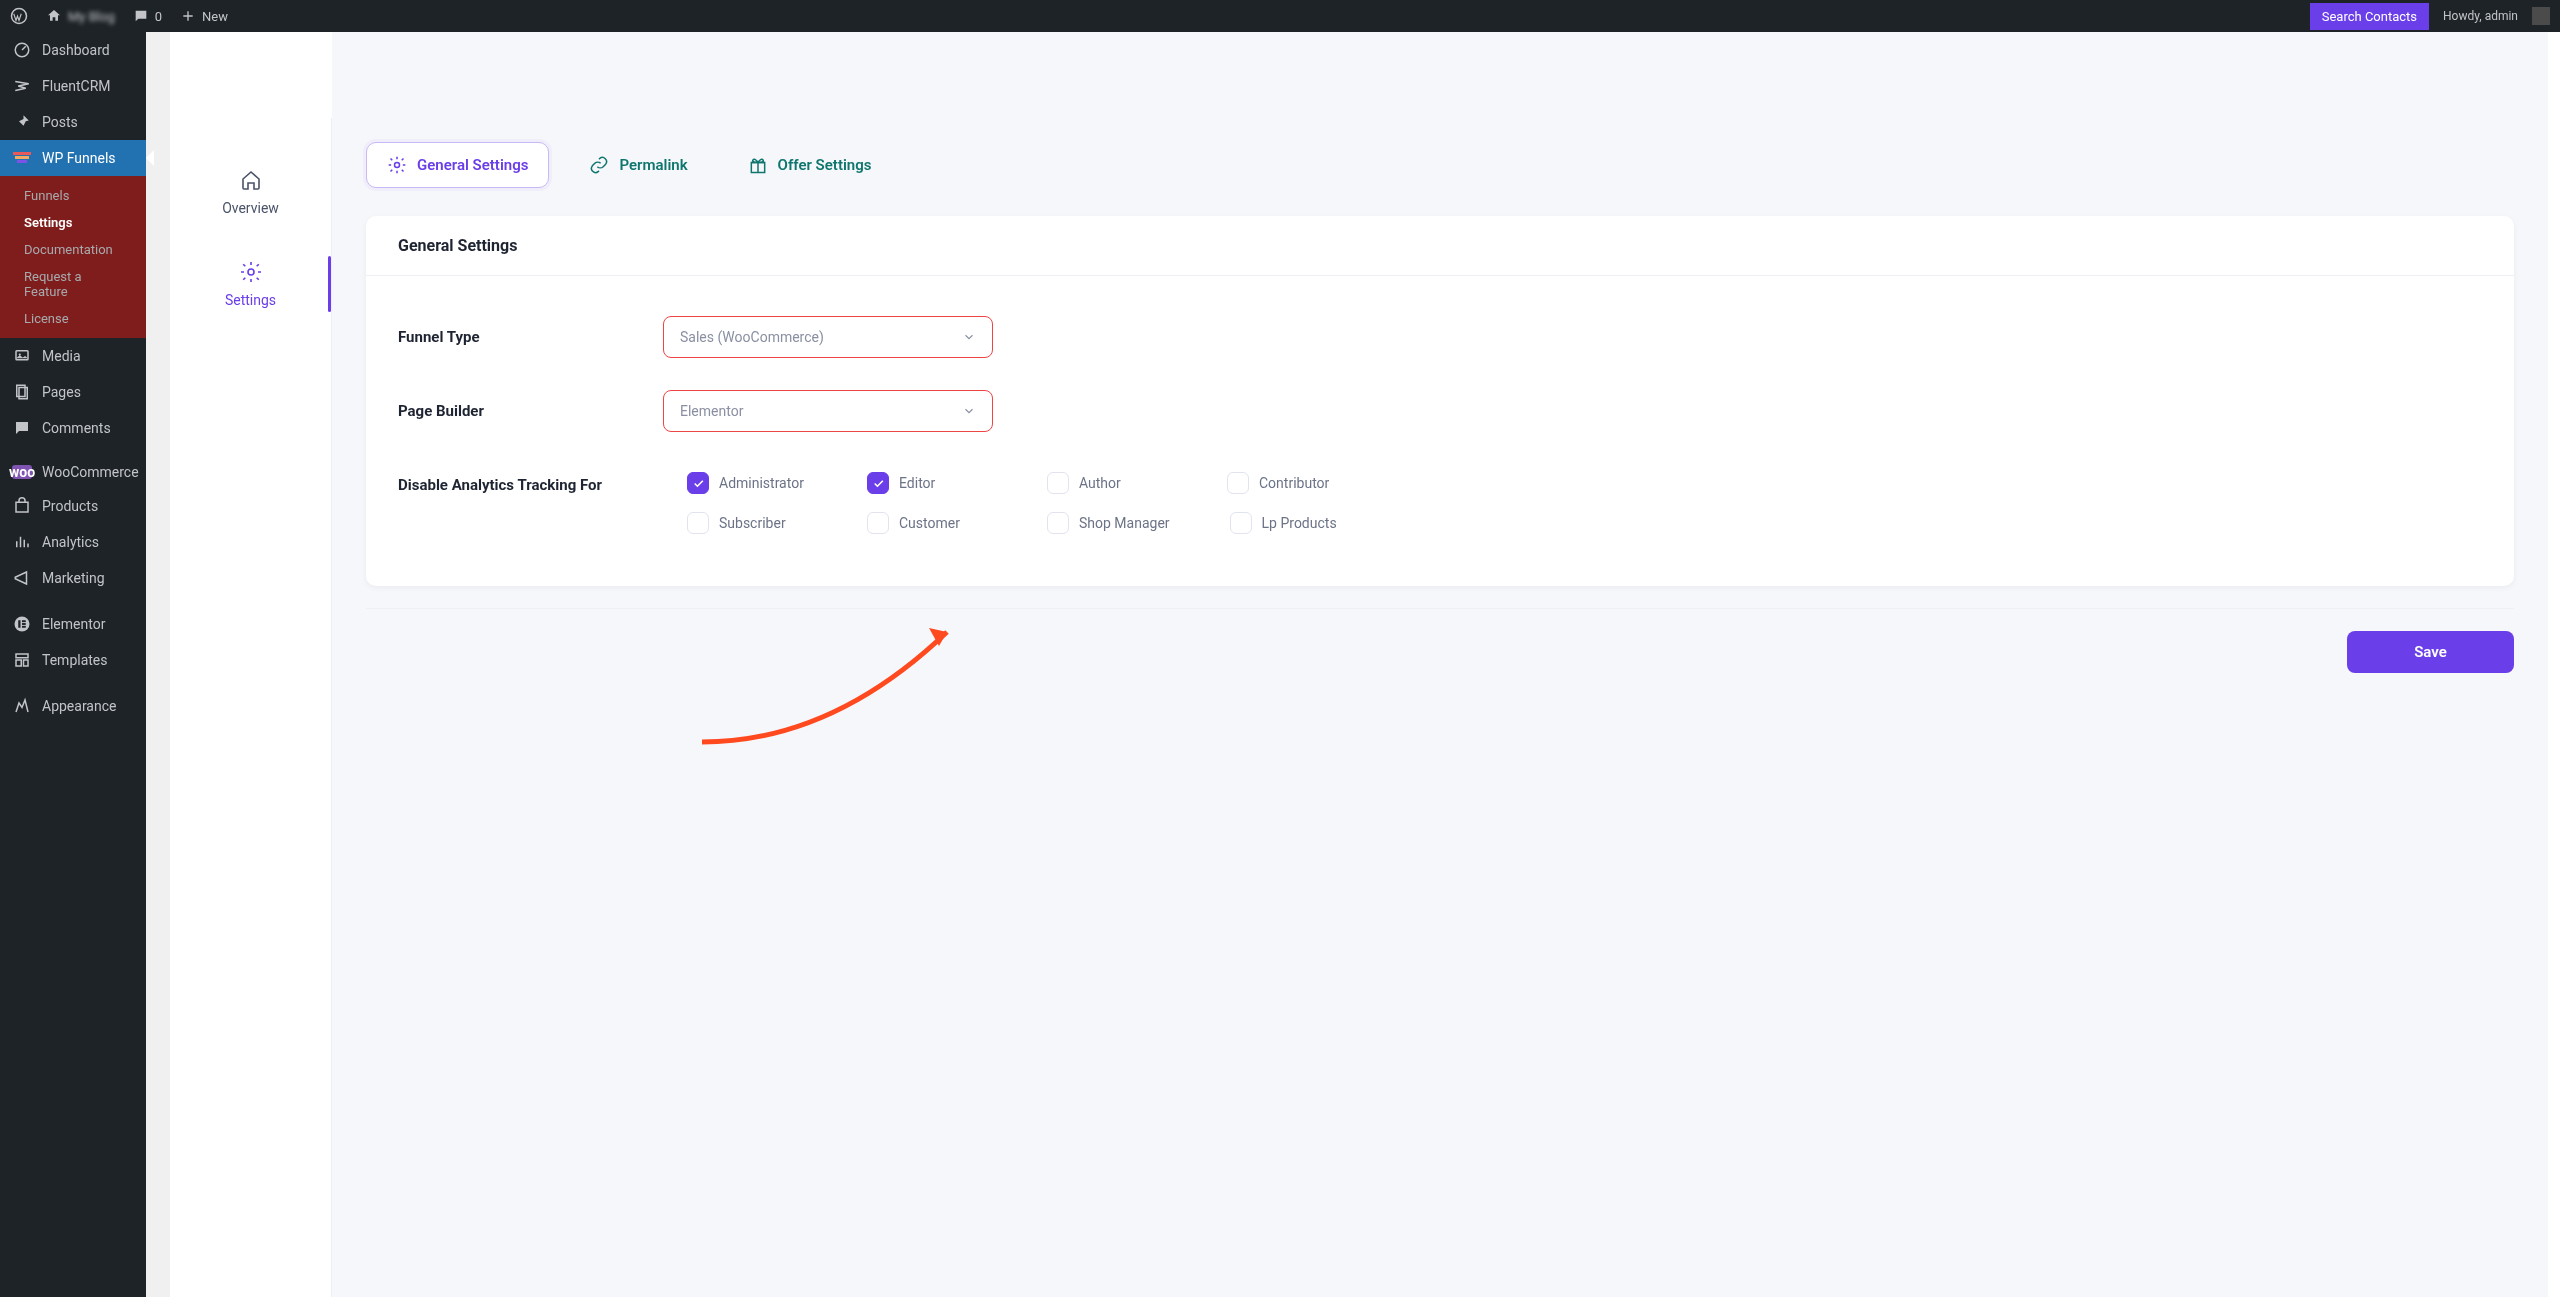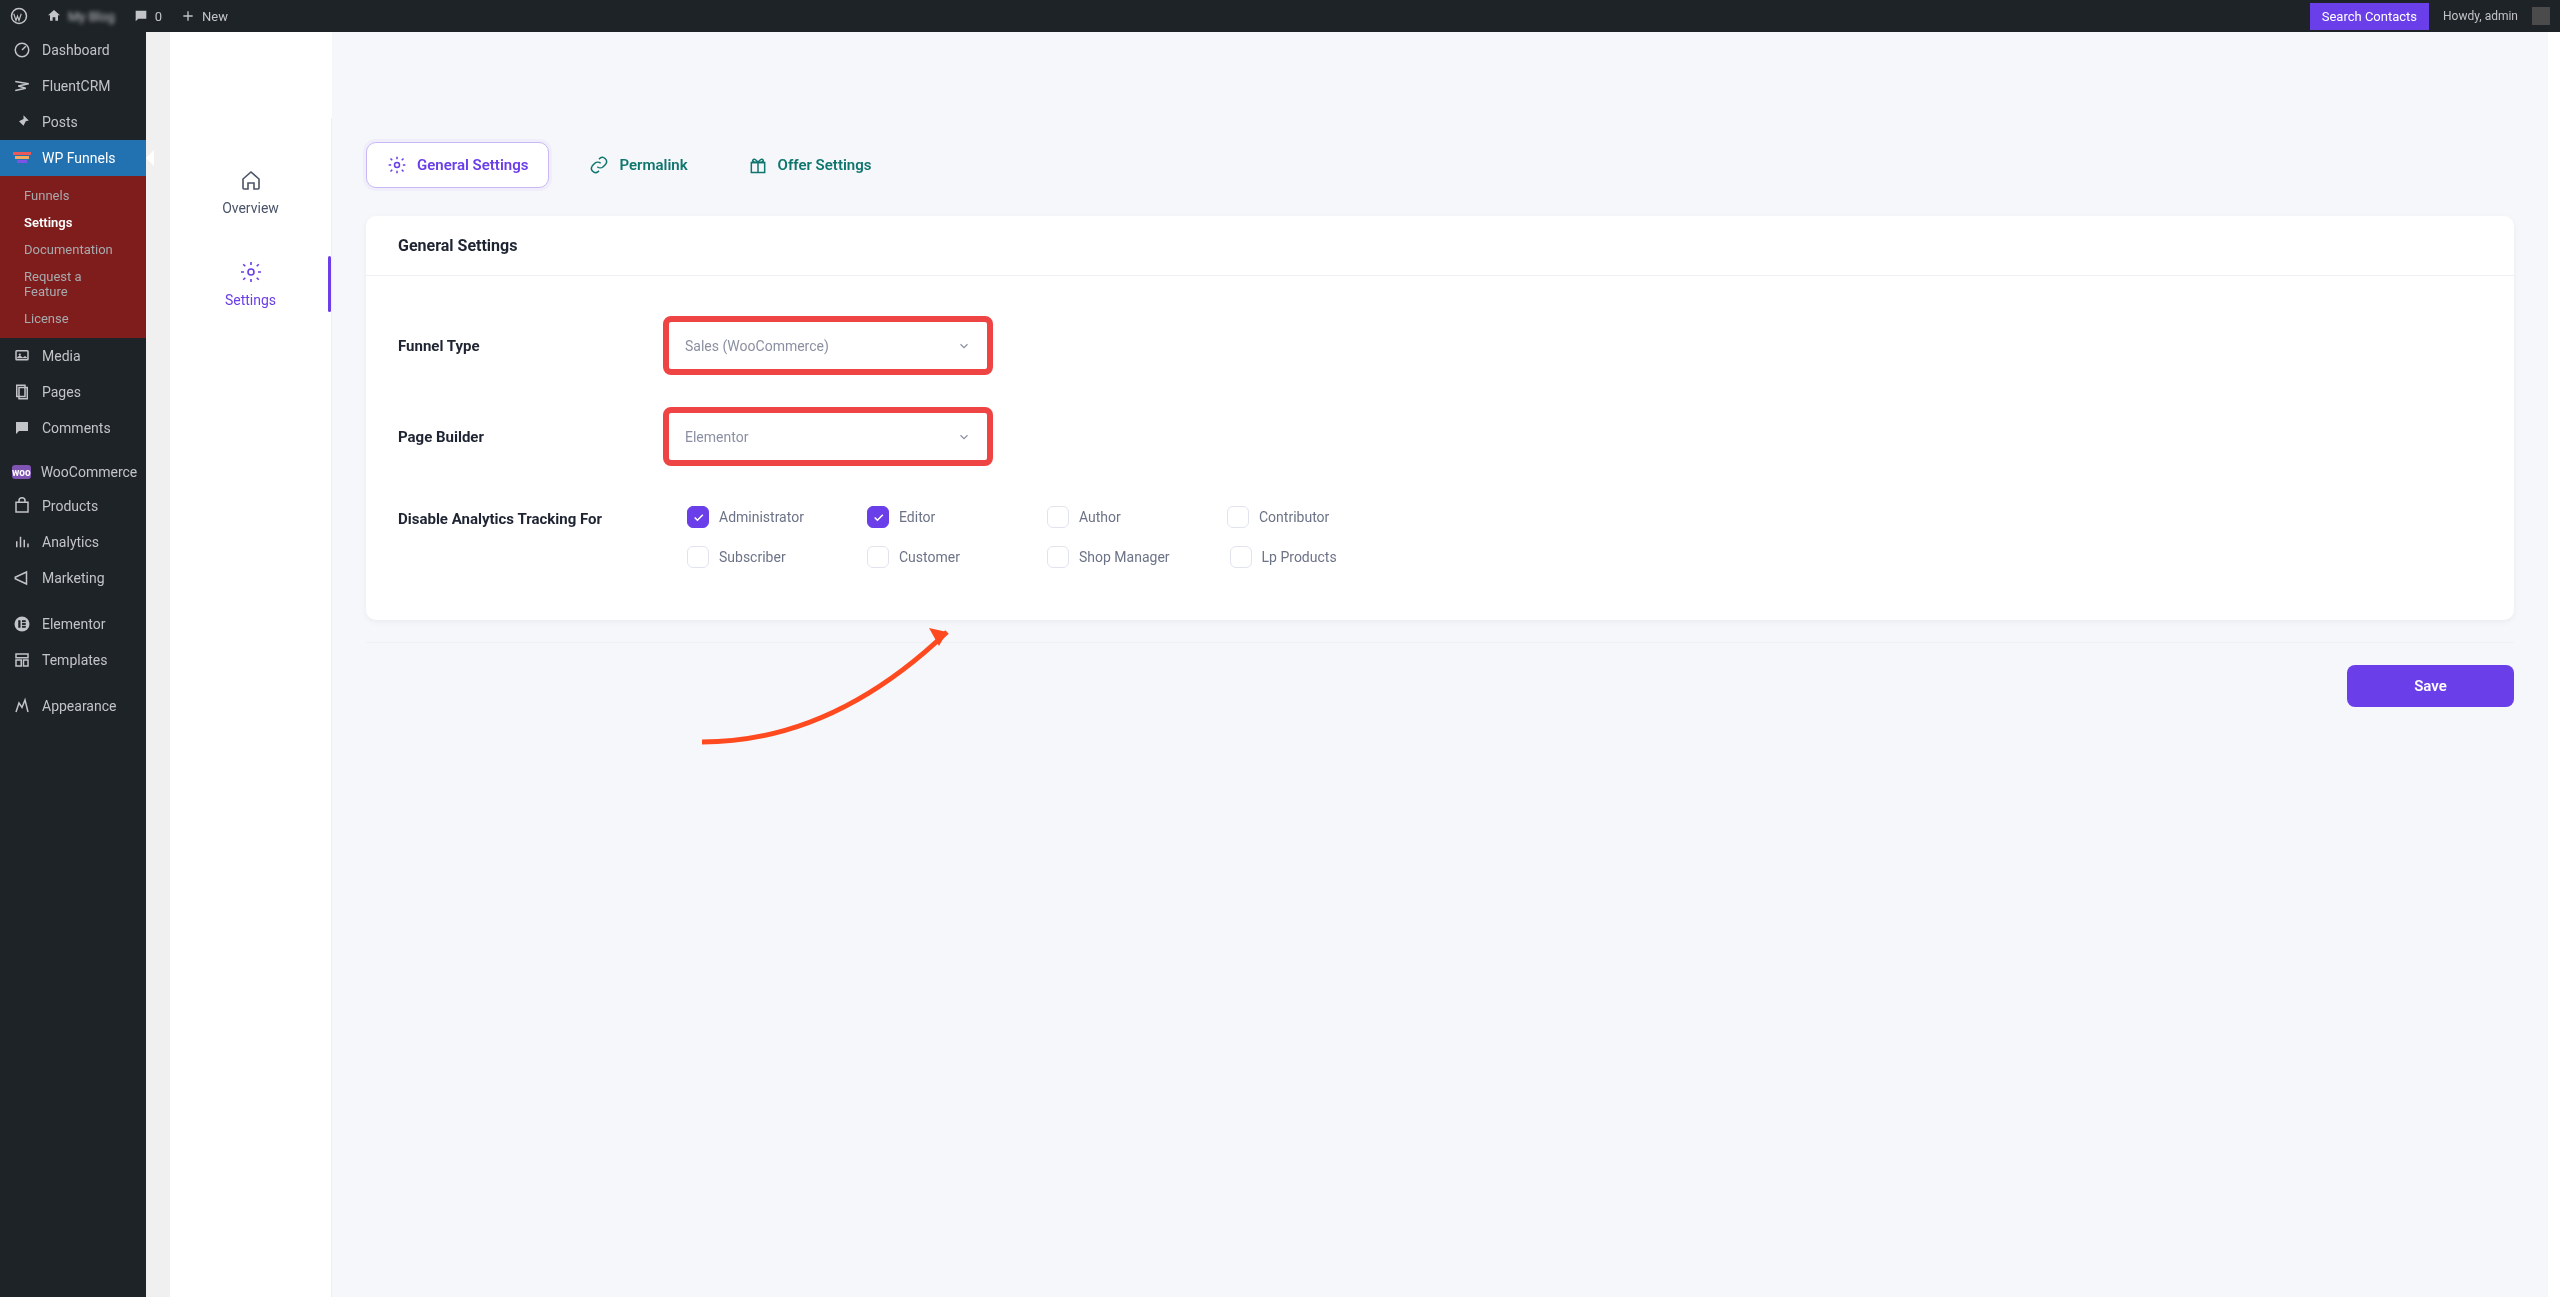--- a/index.html
+++ b/index.html
@@ -61,21 +61,21 @@
 .tab-item.active { border:1px solid #c9b8f5; background:#fff; color:#6a3ee8; box-shadow:0 0 0 3px rgba(122,83,230,.05); }
 .tab-item svg { width:20px; height:20px; fill:none; stroke:currentColor; stroke-width:1.8; }
 
 .panel { background:#fff; border-radius:10px; box-shadow:0 2px 6px rgba(20,20,40,.05); }
 .panel-header { padding:20px 32px; border-bottom:1px solid #eef0f6; font-size:16px; font-weight:700; color:#1e2432; }
 .panel-body { padding: 24px 32px 36px; }
 
 .form-row { display:flex; align-items:center; padding:16px 0; }
 .form-label { width:265px; font-size:15px; font-weight:700; color:#1e2432; display:flex; align-items:center; gap:10px; }
 .form-control { flex:0 0 330px; }
-.select-box { width:330px; height:59px; border:6px solid #ef4444; border-radius:8px; display:flex; align-items:center; justify-content:space-between; padding:0 16px; color:#8a90a2; font-size:14px; cursor:pointer; background:#fff; }
+.select-box { width:330px; height:42px; border:1px solid #ef4444; border-radius:8px; display:flex; align-items:center; justify-content:space-between; padding:0 16px; color:#8a90a2; font-size:14px; cursor:pointer; background:#fff; }
 .select-box svg { width:14px; height:14px; stroke:#8a90a2; fill:none; stroke-width:2; }
 
 .btn { display:inline-flex; align-items:center; justify-content:center; height:42px; padding:0 24px; border-radius:8px; font-size:15px; font-weight:600; cursor:pointer; border:none; }
 .btn-primary { background:#6a3ee8; color:#fff; }
 
 .help-dot { width:16px; height:16px; border-radius:50%; background:#6a3ee8; color:#fff; font-size:10px; display:inline-flex; align-items:center; justify-content:center; }
 
 .checks-grid { display:flex; flex-wrap:wrap; gap:18px 36px; width:720px; }
 .check-item { display:flex; align-items:center; gap:10px; min-width:120px;margin-left:24px; }
 .chk { width:22px; height:22px; border-radius:6px; border:1px solid #e1e4ee; background:#fff; display:flex; align-items:center; justify-content:center; cursor:pointer; }
@@ -191,21 +191,21 @@
     </div>
   <div class="wp-menu-item">
       <span class="wp-icon">
         <svg viewBox="0 0 24 24">
           <path d="M4 4h16v12H8l-4 4z"></path>
         </svg>
       </span>
       <span>Comments</span>
     </div>
   <div class="wp-menu-item" style="margin-top:10px">
-      <span class="wp-icon" style="background:#7f54b3;border-radius:3px;color:#fff;font-size:10px;font-weight:700;width:20px;height:14px;">woo</span>
+      <span class="wp-icon" style="background:#7f54b3;border-radius:3px;color:#fff;font-size:14px;font-weight:700;width:20px;height:14px;">woo</span>
       <span>WooCommerce</span>
     </div>
   <div class="wp-menu-item">
       <span class="wp-icon">
         <svg viewBox="0 0 24 24">
           <rect x="4" y="7" width="16" height="13" stroke="currentColor" fill="none" stroke-width="2"></rect>
           <path d="M8 7V5a4 4 0 018 0v2" stroke="currentColor" fill="none" stroke-width="2"></path>
         </svg>
       </span>
       <span>Products</span>

